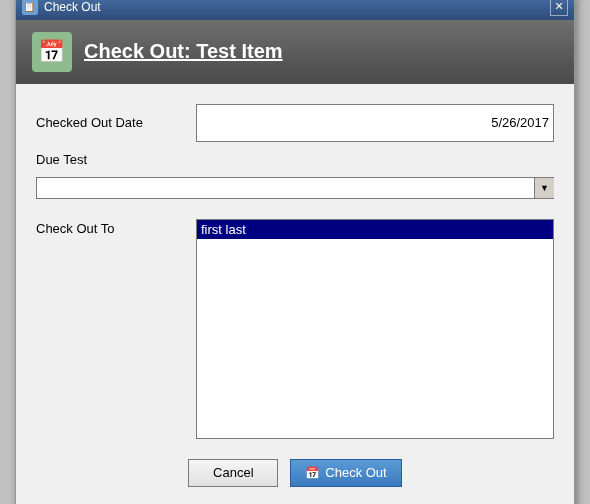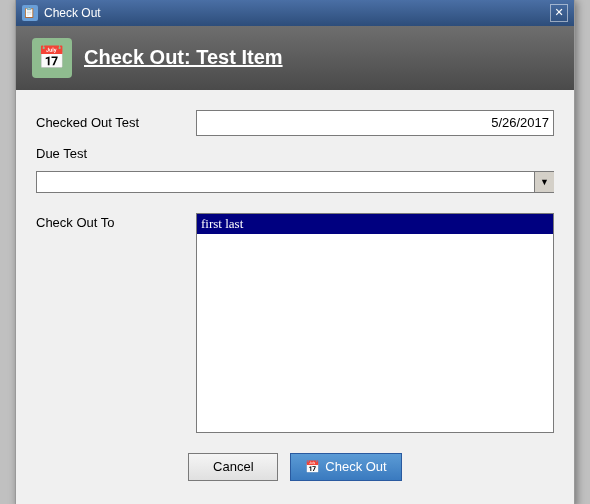--- a/index.html
+++ b/index.html
@@ -111,21 +111,21 @@
 
     .form-label {
       width: 160px;
       color: #000;
       font-size: 13px;
       flex-shrink: 0;
     }
 
     .form-input {
       flex: 1;
-      height: 26px;
+      height: 38px;
       border: 1px solid #7a7a7a;
       background: white;
       padding: 2px 4px;
       font-size: 13px;
       text-align: right;
     }
 
     .form-select-wrapper {
       flex: 1;
       position: relative;
@@ -187,21 +187,20 @@
       border: 1px solid #7a7a7a;
       background: white;
       overflow-y: auto;
     }
 
     .list-item-selected {
       background: #000080;
       color: white;
       padding: 2px 4px;
       font-size: 13px;
-      font-family: Liberation Serif, serif;
     }
 
     .button-row {
       display: flex;
       justify-content: center;
       gap: 12px;
       padding-top: 4px;
       padding-bottom: 8px;
     }
 
@@ -248,21 +247,21 @@
   </div>
 
   <div class="header-bar">
     <div class="header-icon">📅</div>
     <span class="header-title">Check Out: Test Item</span>
   </div>
 
   <div class="content">
 
     <div class="form-row">
-      <span class="form-label">Checked Out Test</span>
+      <span class="form-label">Checked Out Date</span>
       <input class="form-input" type="text" value="5/26/2017" style="">
     </div>
 
     <div class="form-row">
       <span class="form-label">Due Test</span>
     </div>
 
     <div class="form-row">
       <div class="form-select-wrapper">
         <select class="form-select">

